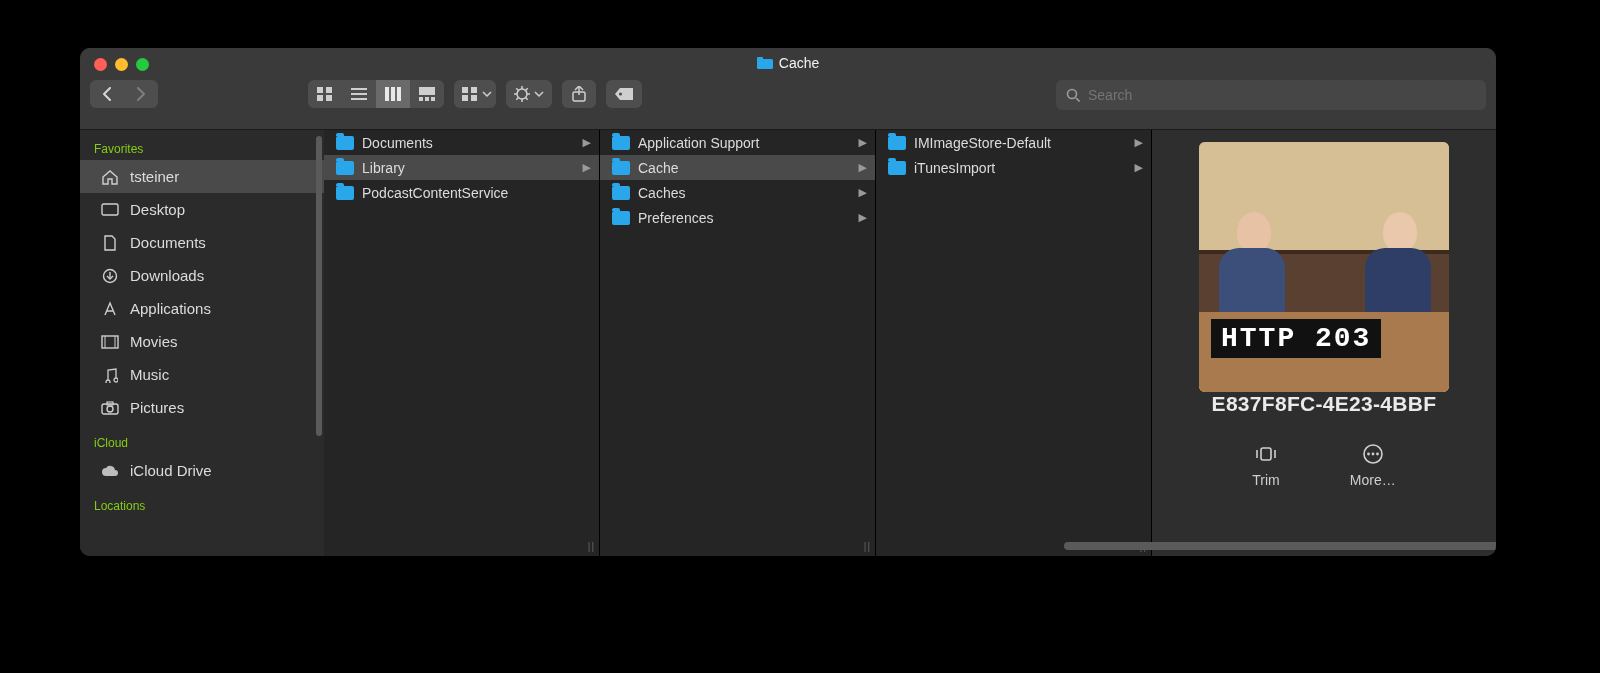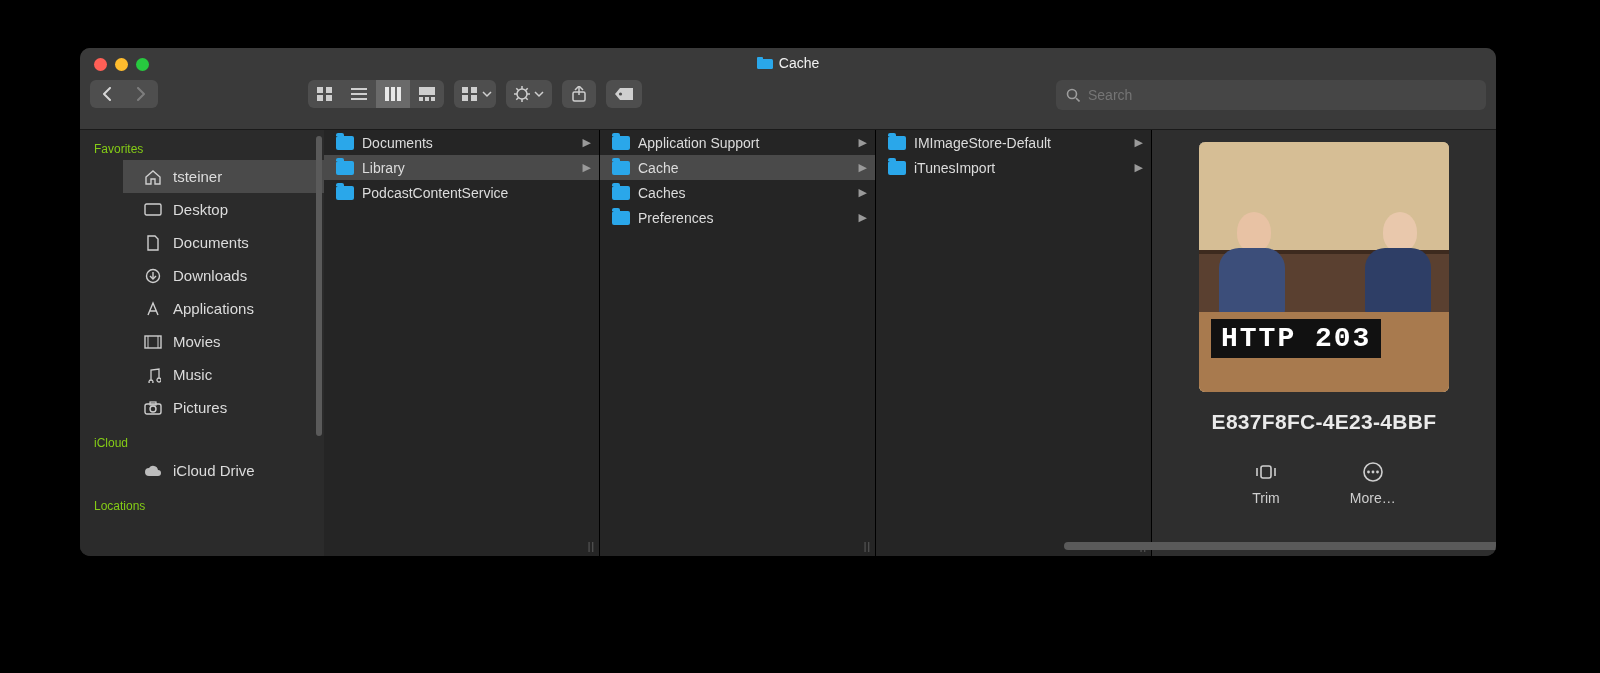--- a/index.html
+++ b/index.html
@@ -28,21 +28,21 @@
   .tb-btn.active { background: #6a6a6a; }
   .toolbar-mid { display:flex; gap:10px; }
   .search { margin-left: auto; display: flex; align-items: center; background: #464646; border-radius: 6px; height: 30px; width: 430px; padding: 0 10px; color: #a8a8a8; gap: 8px; }
   .search input { background: transparent; border: none; outline: none; color: #ddd; font-size: 14px; width: 100%; }
   
   .body { flex: 1; display: flex; min-height: 0; background:#252525;}
   
   .sidebar { width: 244px; background: #2b2b2b; overflow-y: auto; position:relative; }
   .side-section { padding-top: 8px; }
   .side-heading { padding: 4px 14px; color: #84cc16; font-size: 12px; font-weight: 500; }
-  .side-item { height: 33px; display: flex; align-items: center; gap: 10px; padding: 0 20px; color: #dcdcdc; font-size: 15px; margin-left: 43px; }
+  .side-item { height: 33px; display: flex; align-items: center; gap: 10px; padding: 0 20px; color: #dcdcdc; font-size: 15px; }
   .side-item.selected { background: #4a4a4a; }
   .side-item .ic { width: 20px; height: 20px; display:inline-flex; align-items:center; justify-content:center; color:#bdbdbd;}
   .side-scroll-thumb { position:absolute; right:2px; top:6px; width:6px; height:300px; background:#5a5a5a; border-radius:3px;}
   
   .columns { flex: 1; display: flex; min-width: 0; position: relative; }
   .col { width: 276px; background: #252525; border-right: 1px solid #000; position: relative; overflow: hidden;}
   .col .items { display: flex; flex-direction: column; }
   .row { height: 25px; display: flex; align-items: center; gap: 8px; padding: 0 10px 0 12px; color: #dcdcdc; font-size: 14px; position: relative; }
   .row .chev { position: absolute; right: 8px; color: #9a9a9a; font-size: 11px; }
   .row.selected { background: #0a64ff; color: #fff; }
@@ -60,21 +60,21 @@
   .art .couch{position:absolute; left:0; right:0; top:108px; height:70px; background:#5a4030; border-top:4px solid #3d2a1e;}
   .art .table{position:absolute; left:0; right:0; bottom:0; height:80px; background:#a87a4e;}
   .person{position:absolute; width:70px; height:110px; bottom:70px;}
   .person .head{width:34px;height:40px;background:#e8c2a4;border-radius:50% 50% 45% 45%;margin:0 auto;}
   .person .body{width:66px;height:70px;border-radius:20px 20px 8px 8px;margin-top:-4px;}
   .p1{left:20px;} .p1 .body{background:#3c4e7a;}
   .p2{right:14px;} .p2 .body{background:#2e3e66;} .p2 .head{background:#e9c8ac;}
   .cup{position:absolute;bottom:36px;width:16px;height:18px;background:#efefef;border-radius:3px;}
   .c1{left:106px;} .c2{left:148px;}
   .badge { position: absolute; left: 12px; bottom: 34px; background: #111; color: #fff; font-family: "Courier New", monospace; font-weight: 700; font-size: 28px; letter-spacing: 2px; padding: 4px 10px; }
-  .preview-name { margin-top: 18px; color: #eaeaea; font-size: 21px; font-weight: 600; letter-spacing: 0.3px; white-space: nowrap;}
+  .preview-name { color: #eaeaea; font-size: 21px; font-weight: 600; letter-spacing: 0.3px; white-space: nowrap;}
   .preview-actions { margin-top: 26px; display: flex; gap: 70px; }
   .pa { display: flex; flex-direction: column; align-items: center; gap: 6px; color: #cfcfcf; font-size: 14px; }
   .pa .picon { width: 24px; height: 24px; display:flex; align-items:center; justify-content:center; }
   .hscroll { position:absolute; left:310px; right:12px; bottom:4px; height:10px; }
   .hscroll .thumb{ position:absolute; left:430px; top:0; height:8px; width:550px; background:#5a5a5a; border-radius:4px;}
   
   svg { display:block; }
 </style>
 </head>
 <body>

